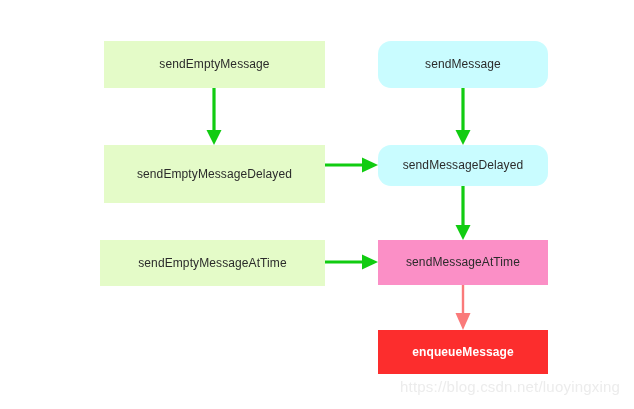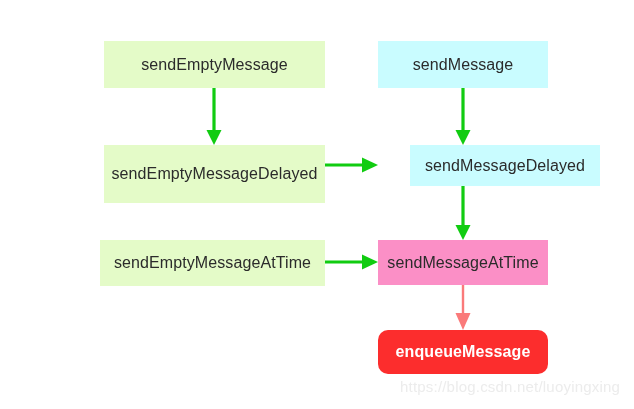--- a/index.html
+++ b/index.html
@@ -23,39 +23,39 @@
     width: 634px;
     height: 409px;
   }
   .node {
     position: absolute;
     box-sizing: border-box;
     display: flex;
     align-items: center;
     justify-content: center;
     text-align: center;
-    font-size: 16px;
+    font-size: 12px;
     line-height: 1.2;
     color: #2b2b2b;
     letter-spacing: 0.1px;
     white-space: nowrap;
   }
   .node.green  { background: #e4fbc8; }
-  .node.cyan   { background: #c9fcff; }
+  .node.cyan   { background: #c9fcff; border-radius: 13px; }
   .node.pink   { background: #fb8fc6; align-items: center; }
   .node.red    { background: #fc2d2d; color: #ffffff; font-weight: bold; }
 
   
   #node-send-empty-message          { left: 104px; top: 41px;  width: 221px; height: 47px; }
   #node-send-message                { left: 378px; top: 41px;  width: 170px; height: 47px; }
   #node-send-empty-message-delayed  { left: 104px; top: 145px; width: 221px; height: 58px; }
-  #node-send-message-delayed        { left: 378px; top: 145px; width: 190px; height: 41px; margin-left: 32px; }
+  #node-send-message-delayed        { left: 378px; top: 145px; width: 170px; height: 41px; }
   #node-send-empty-message-at-time  { left: 100px; top: 240px; width: 225px; height: 46px; }
   #node-send-message-at-time        { left: 378px; top: 240px; width: 170px; height: 45px; }
-  #node-enqueue-message             { left: 378px; top: 330px; width: 170px; height: 44px; border-radius: 10px; }
+  #node-enqueue-message             { left: 378px; top: 330px; width: 170px; height: 44px; }
 
   #watermark {
     position: absolute;
     left: 400px;
     top: 378px;
     font-size: 15px;
     color: #ececec;
     letter-spacing: 0.2px;
     white-space: nowrap;
     user-select: none;

